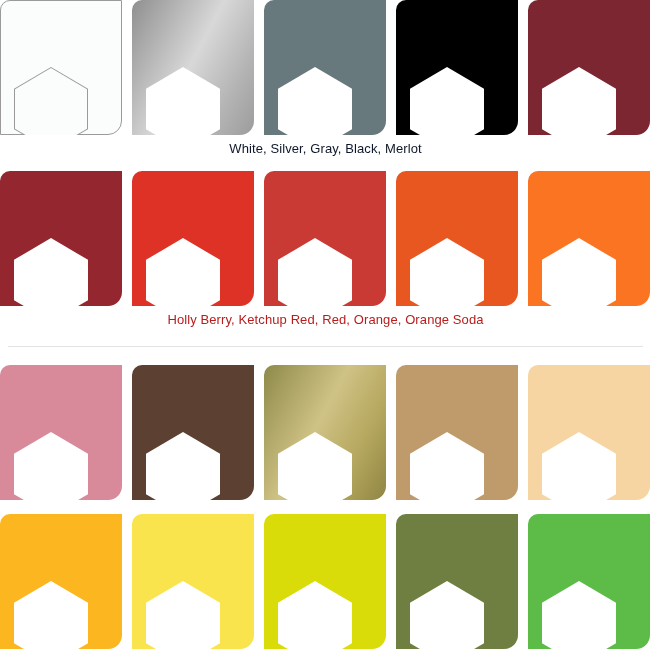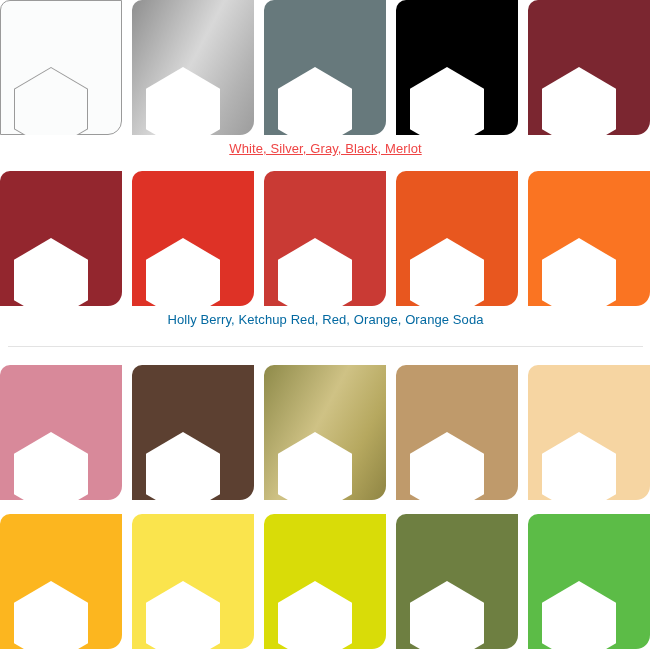--- a/index.html
+++ b/index.html
@@ -142,21 +142,21 @@
           </div>
           <div class="swatch" title="Black">
             <div class="swatch-fill" style="background: rgb(0, 0, 0);"></div>
             <div class="swatch-hex" style="background: rgb(255, 255, 255);"></div>
           </div>
           <div class="swatch" title="Merlot">
             <div class="swatch-fill" style="background: rgb(123, 38, 48);"></div>
             <div class="swatch-hex" style="background: rgb(255, 255, 255);"></div>
           </div>
         </div>
-        <div class="row-caption" style="color: #ef4444; text-decoration: underline;">White, Silver, Gray, Black, Merlot</div>
+        <div class="row-caption" style="color: #0f172a;">White, Silver, Gray, Black, Merlot</div>
         <div class="group-spacer-md"></div>
         <div class="swatch-row">
           <div class="swatch" title="Holly Berry">
             <div class="swatch-fill" style="background: rgb(147, 38, 46);"></div>
             <div class="swatch-hex" style="background: rgb(255, 255, 255);"></div>
           </div>
           <div class="swatch" title="Ketchup Red">
             <div class="swatch-fill" style="background: rgb(222, 50, 38);"></div>
             <div class="swatch-hex" style="background: rgb(255, 255, 255);"></div>
           </div>
@@ -166,21 +166,21 @@
           </div>
           <div class="swatch" title="Orange">
             <div class="swatch-fill" style="background: rgb(232, 87, 31);"></div>
             <div class="swatch-hex" style="background: rgb(255, 255, 255);"></div>
           </div>
           <div class="swatch" title="Orange Soda">
             <div class="swatch-fill" style="background: rgb(250, 116, 34);"></div>
             <div class="swatch-hex" style="background: rgb(255, 255, 255);"></div>
           </div>
         </div>
-        <div class="row-caption" style="color: #0369a1;">Holly Berry, Ketchup Red, Red, Orange, Orange Soda</div>
+        <div class="row-caption" style="color: #b91c1c;">Holly Berry, Ketchup Red, Red, Orange, Orange Soda</div>
         <div class="group-spacer-sm"></div>
       </div>
       <div class="group-divider" style="background: rgb(227, 227, 227);"></div>
       <div class="group-spacer-lg"></div>
       <div class="swatch-group">
         <div class="swatch-row">
           <div class="swatch" title="Coral Reef">
             <div class="swatch-fill" style="background: rgb(216, 137, 154);"></div>
             <div class="swatch-hex" style="background: rgb(255, 255, 255);"></div>
           </div>

